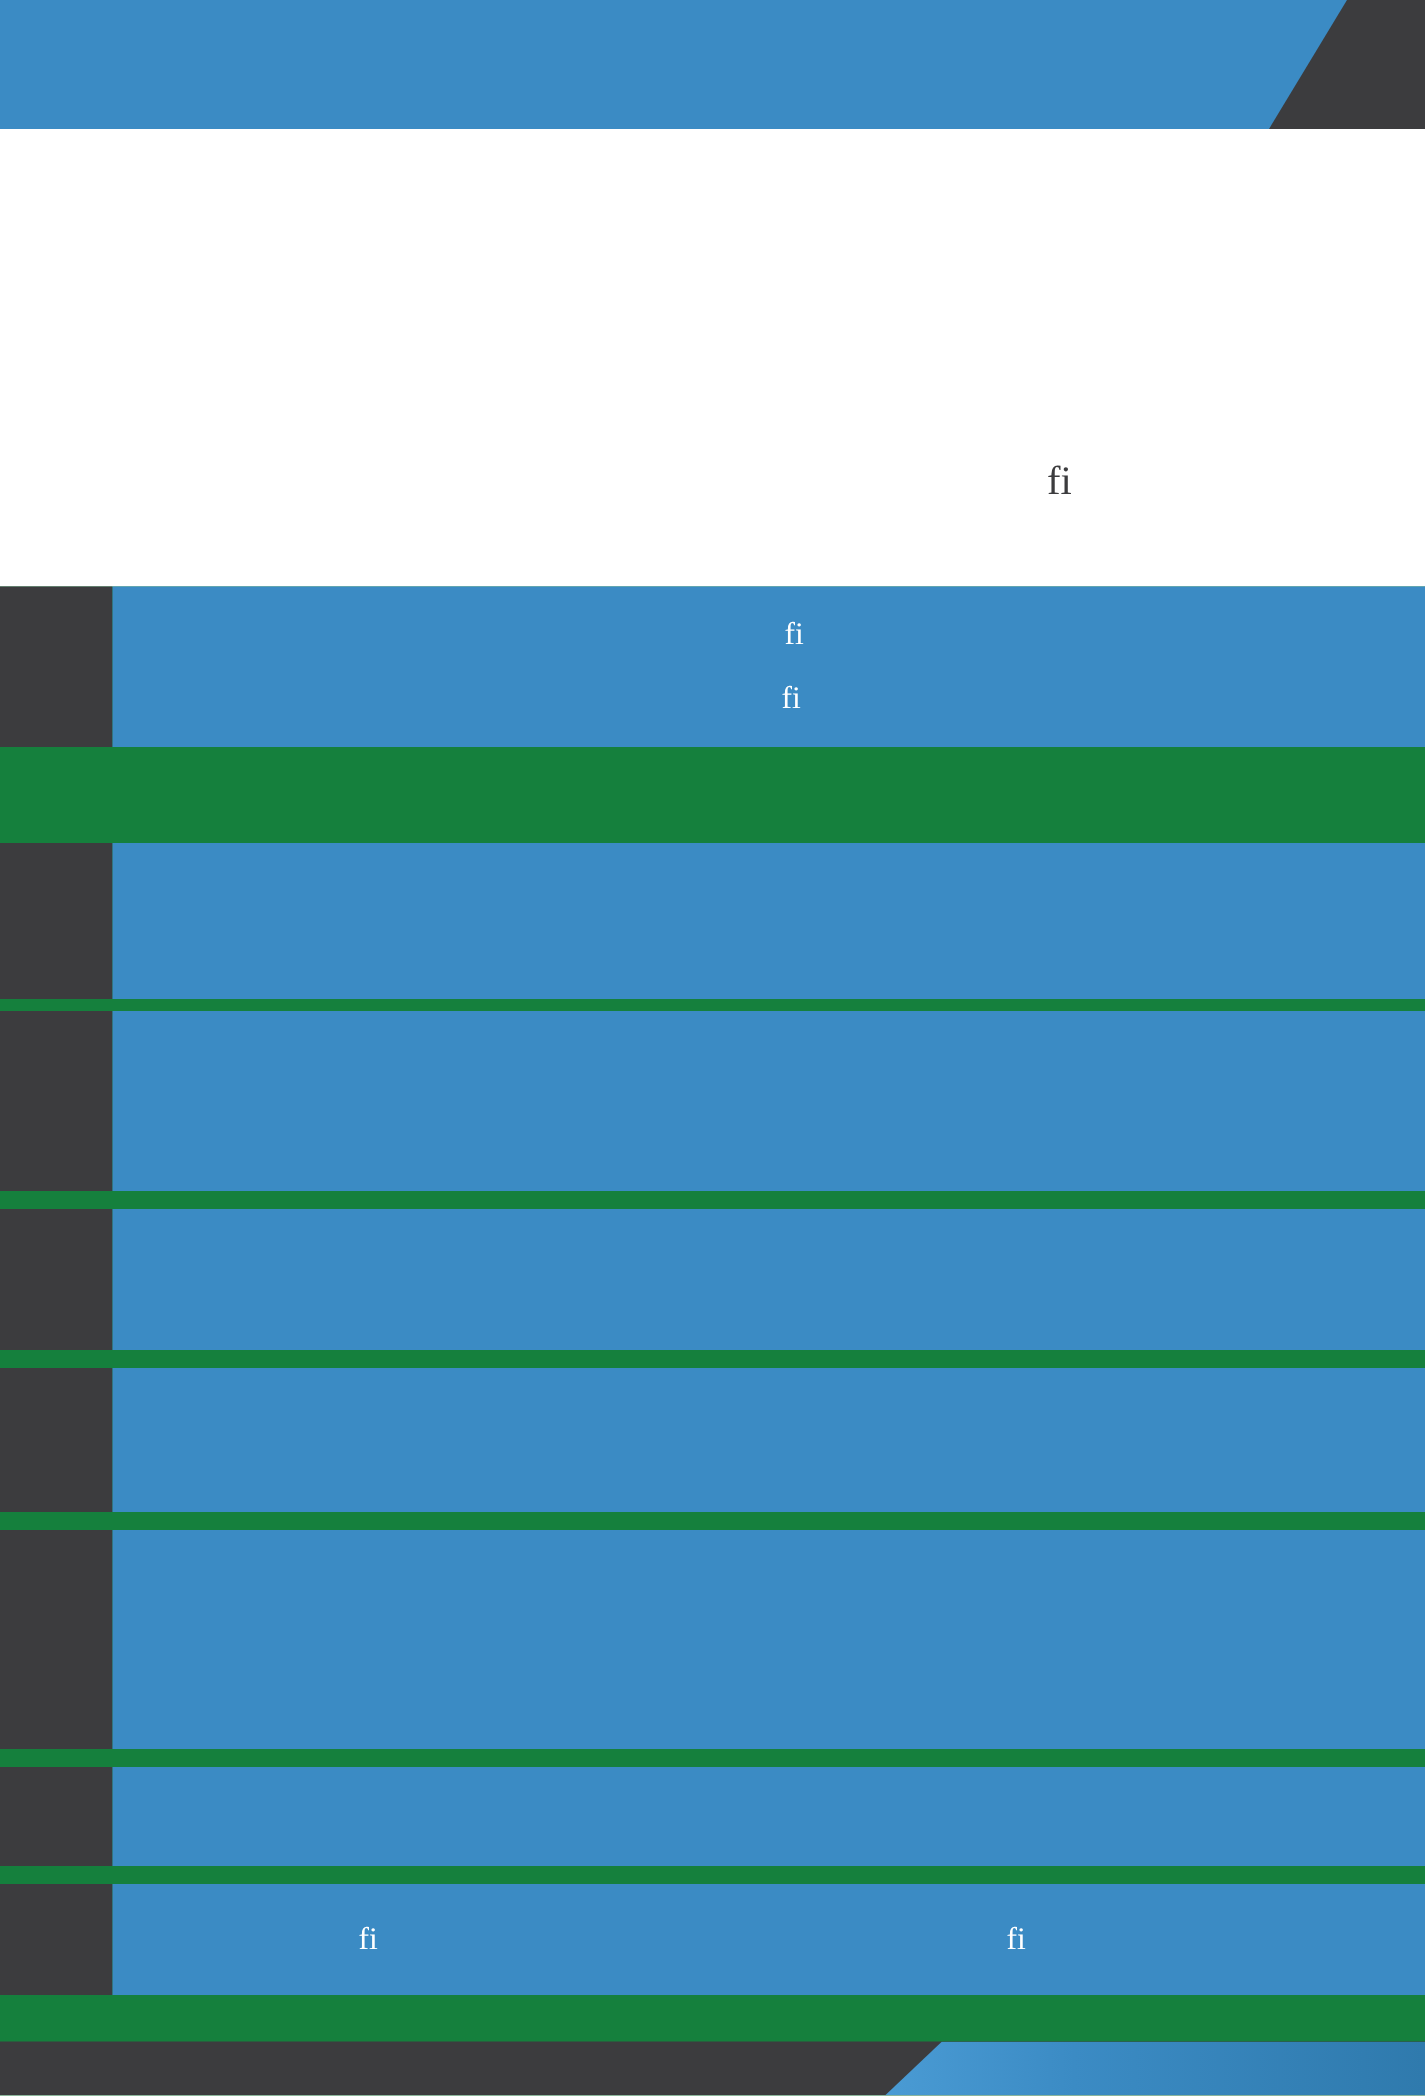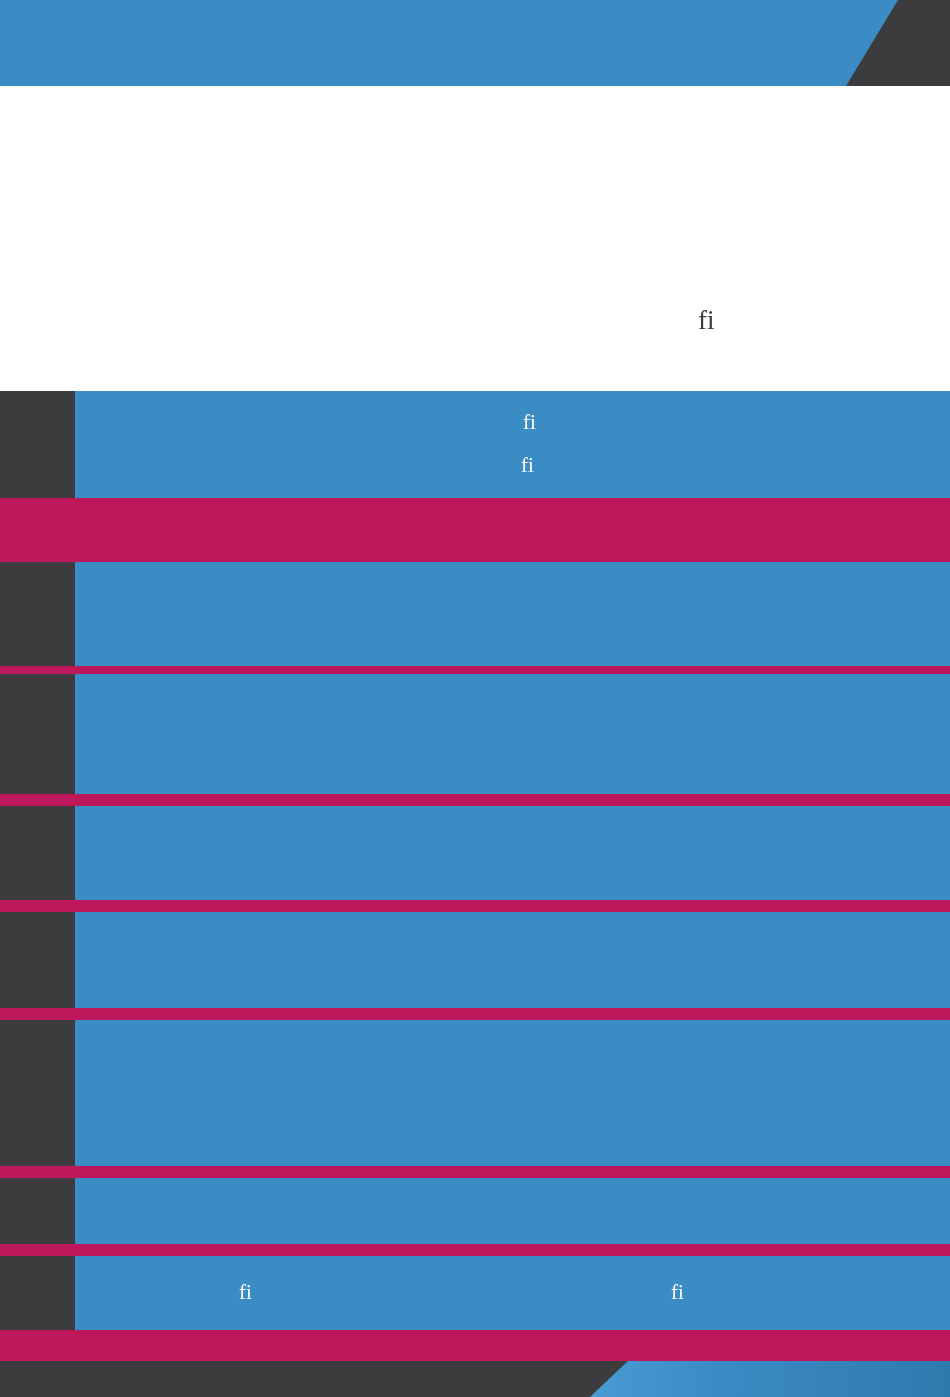--- a/index.html
+++ b/index.html
@@ -113,21 +113,21 @@
     bottom: 0;
     width: 360px;
     height: 36px;
     background: linear-gradient(90deg, #4a9bd4 0%, #3b8bc4 35%, #2f7aad 100%);
     clip-path: polygon(38px 0, 100% 0, 100% 100%, 0 100%);
   }
 </style>
 </head>
 <body>
 
-<div id="page" style="--accent: #3b8bc4; --dark: #3c3c3e; background: #be185d; width: 950px; height: 1397px;">
+<div id="page" style="--accent: #3b8bc4; --dark: #3c3c3e; background: #15803d; width: 950px; height: 1397px;">
 
   <div class="header-band">
     <div class="header-corner"></div>
   </div>
 
   <div class="title-zone">
     <span class="glyph glyph-title">fi</span>
   </div>
 
   <div class="band band-lead">

